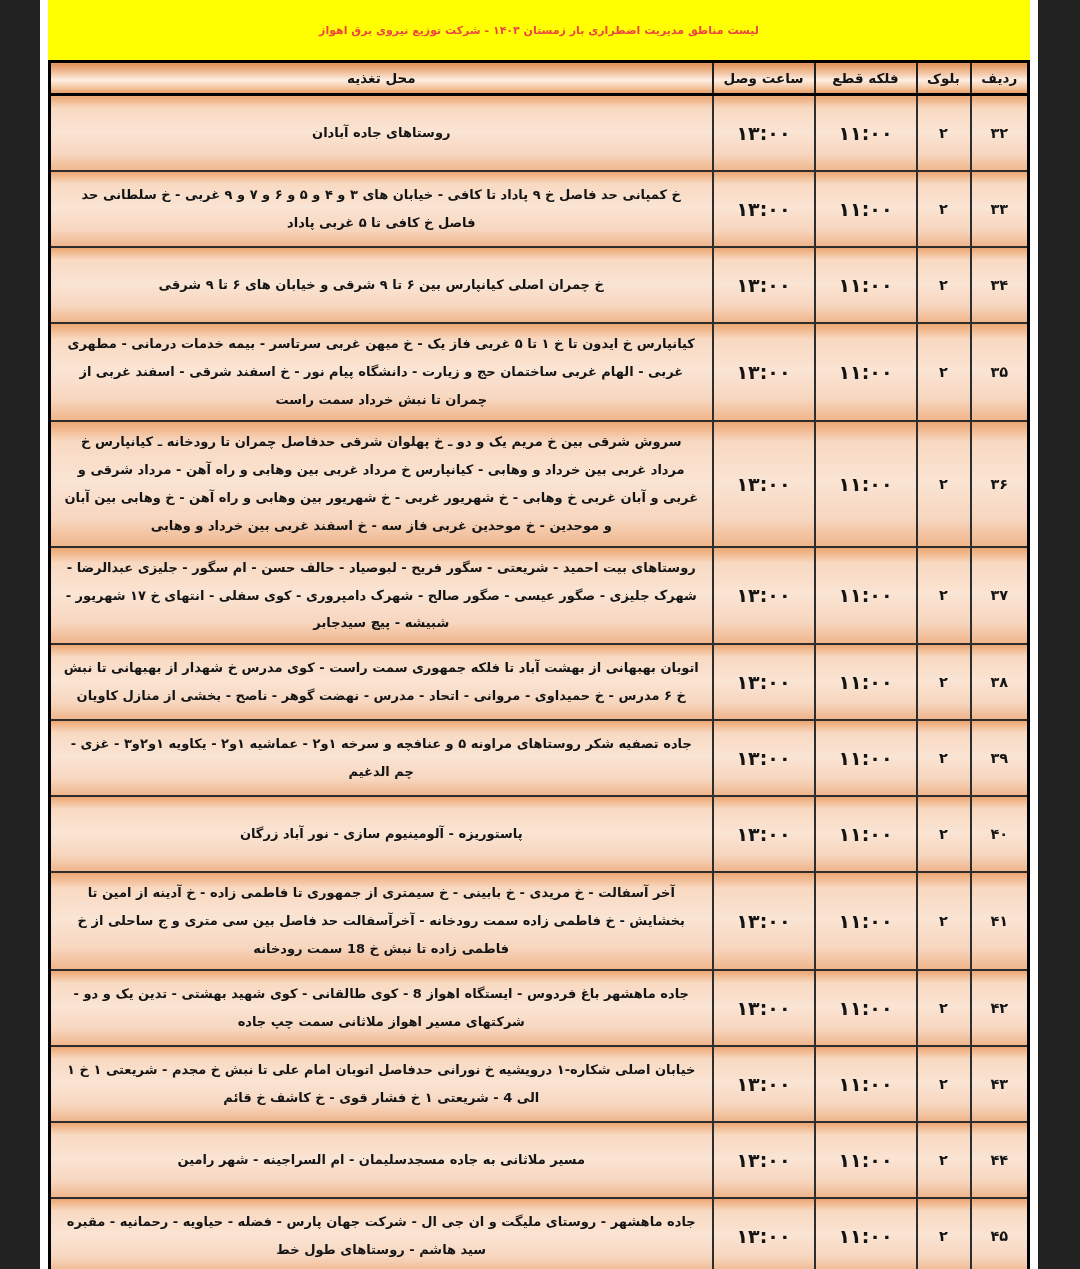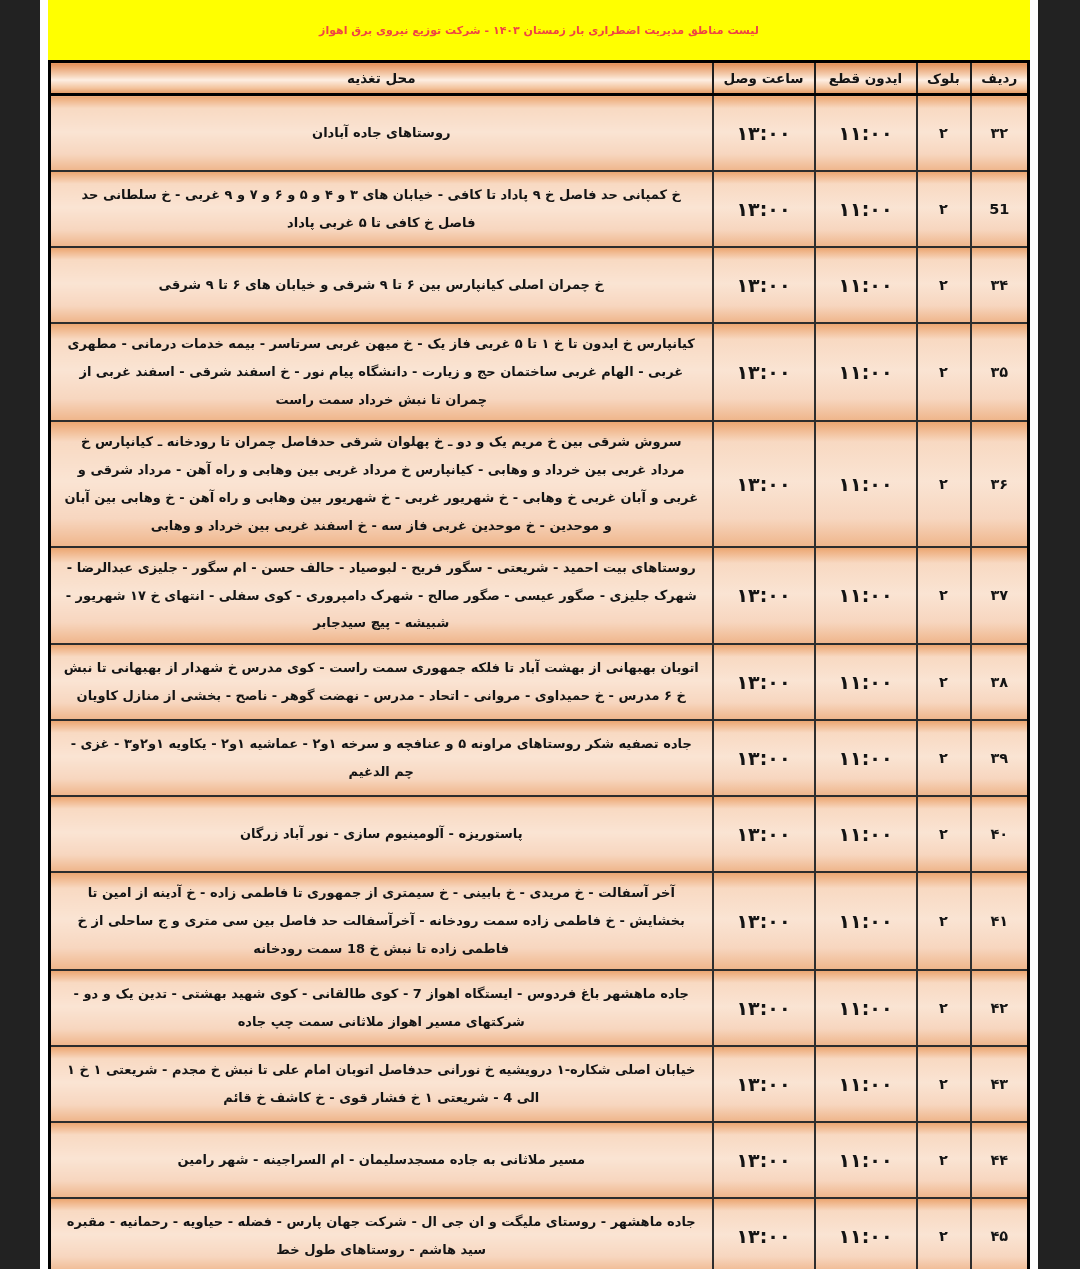--- a/index.html
+++ b/index.html
@@ -58,35 +58,35 @@
       <col style="width:58px">
         <col style="width:54px">
         <col style="width:102px">
         <col style="width:102px">
         <col>
     </colgroup>
     <thead>
       <tr>
         <th>ردیف</th>
         <th>بلوک</th>
-        <th>ایدون قطع</th>
+        <th>فلکه قطع</th>
         <th>ساعت وصل</th>
         <th>محل تغذیه</th>
       </tr>
     </thead>
     <tbody>
         <tr>
           <td class="num">۳۲</td>
           <td class="num">۲</td>
           <td class="time">۱۱:۰۰</td>
           <td class="time">۱۳:۰۰</td>
           <td class="loc">روستاهای جاده آبادان</td>
         </tr>
         <tr>
-          <td class="num">51</td>
+          <td class="num">۳۳</td>
           <td class="num">۲</td>
           <td class="time">۱۱:۰۰</td>
           <td class="time">۱۳:۰۰</td>
           <td class="loc">خ کمپانی حد فاصل خ ۹ پاداد تا کافی - خیابان های ۳ و ۴ و ۵ و ۶ و ۷ و ۹ غربی - خ سلطانی حد فاصل خ کافی تا ۵ غربی پاداد</td>
         </tr>
         <tr>
           <td class="num">۳۴</td>
           <td class="num">۲</td>
           <td class="time">۱۱:۰۰</td>
           <td class="time">۱۳:۰۰</td>
@@ -139,21 +139,21 @@
           <td class="num">۲</td>
           <td class="time">۱۱:۰۰</td>
           <td class="time">۱۳:۰۰</td>
           <td class="loc">آخر آسفالت - خ مریدی - خ بابینی - خ سیمتری از جمهوری تا فاطمی زاده - خ آدینه از امین تا بخشایش - خ فاطمی زاده سمت رودخانه - آخرآسفالت حد فاصل بین سی متری و ج ساحلی از خ فاطمی زاده تا نبش خ 18 سمت رودخانه</td>
         </tr>
         <tr>
           <td class="num">۴۲</td>
           <td class="num">۲</td>
           <td class="time">۱۱:۰۰</td>
           <td class="time">۱۳:۰۰</td>
-          <td class="loc">جاده ماهشهر باغ فردوس - ایستگاه اهواز 7 - کوی طالقانی - کوی شهید بهشتی - تدین یک و دو - شرکتهای مسیر اهواز ملاثانی سمت چپ جاده</td>
+          <td class="loc">جاده ماهشهر باغ فردوس - ایستگاه اهواز 8 - کوی طالقانی - کوی شهید بهشتی - تدین یک و دو - شرکتهای مسیر اهواز ملاثانی سمت چپ جاده</td>
         </tr>
         <tr>
           <td class="num">۴۳</td>
           <td class="num">۲</td>
           <td class="time">۱۱:۰۰</td>
           <td class="time">۱۳:۰۰</td>
           <td class="loc">خیابان اصلی شکاره-۱ درویشیه خ نورانی حدفاصل اتوبان امام علی تا نبش خ مجدم - شریعتی ۱ خ ۱ الی 4 - شریعتی ۱ خ فشار قوی - خ کاشف خ قائم</td>
         </tr>
         <tr>
           <td class="num">۴۴</td>

